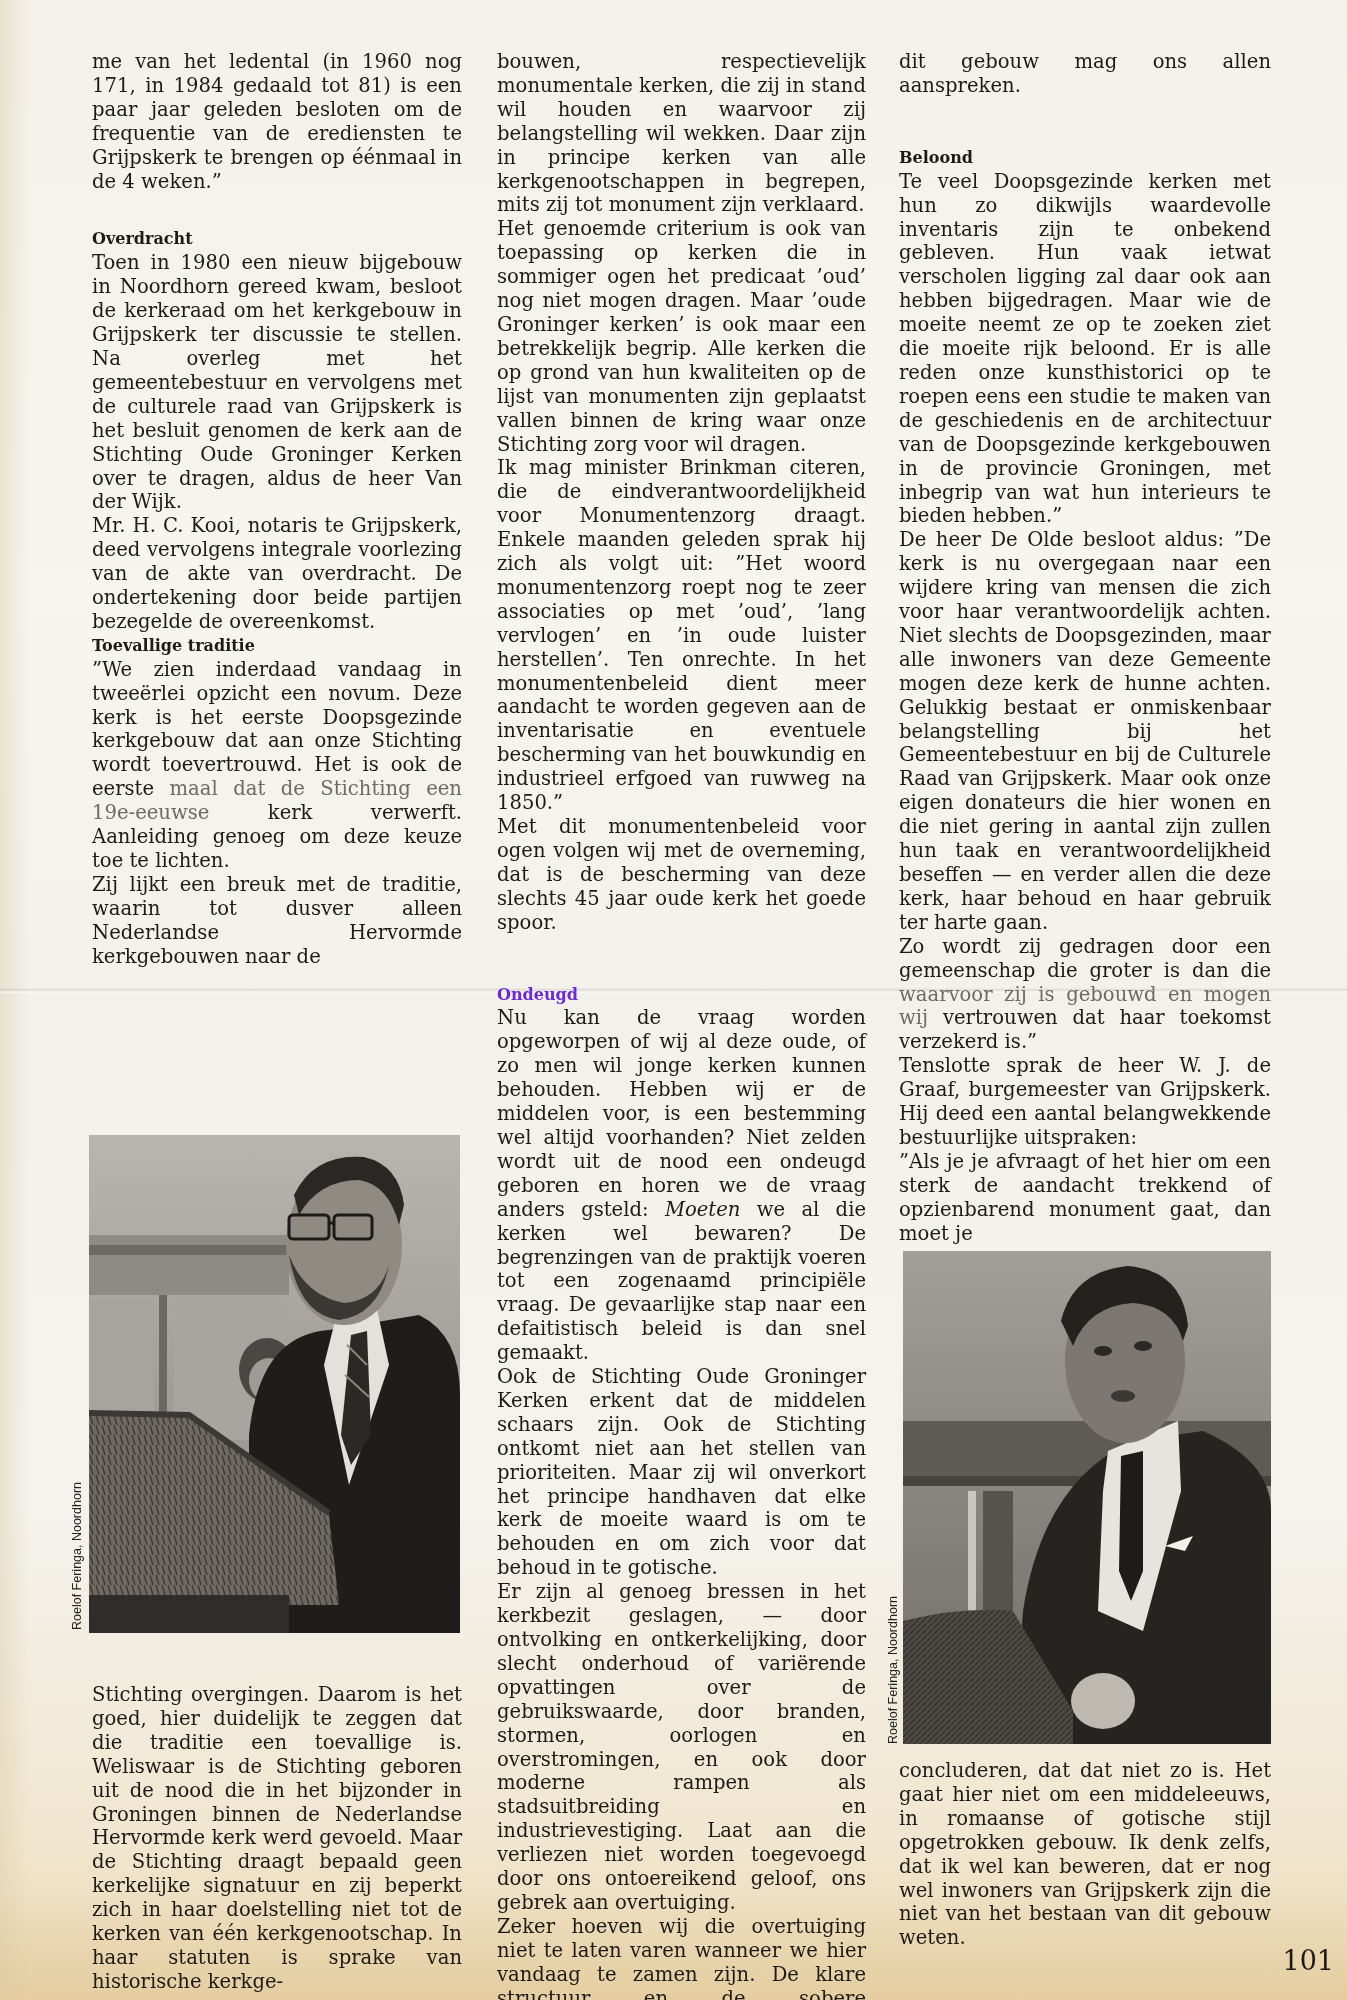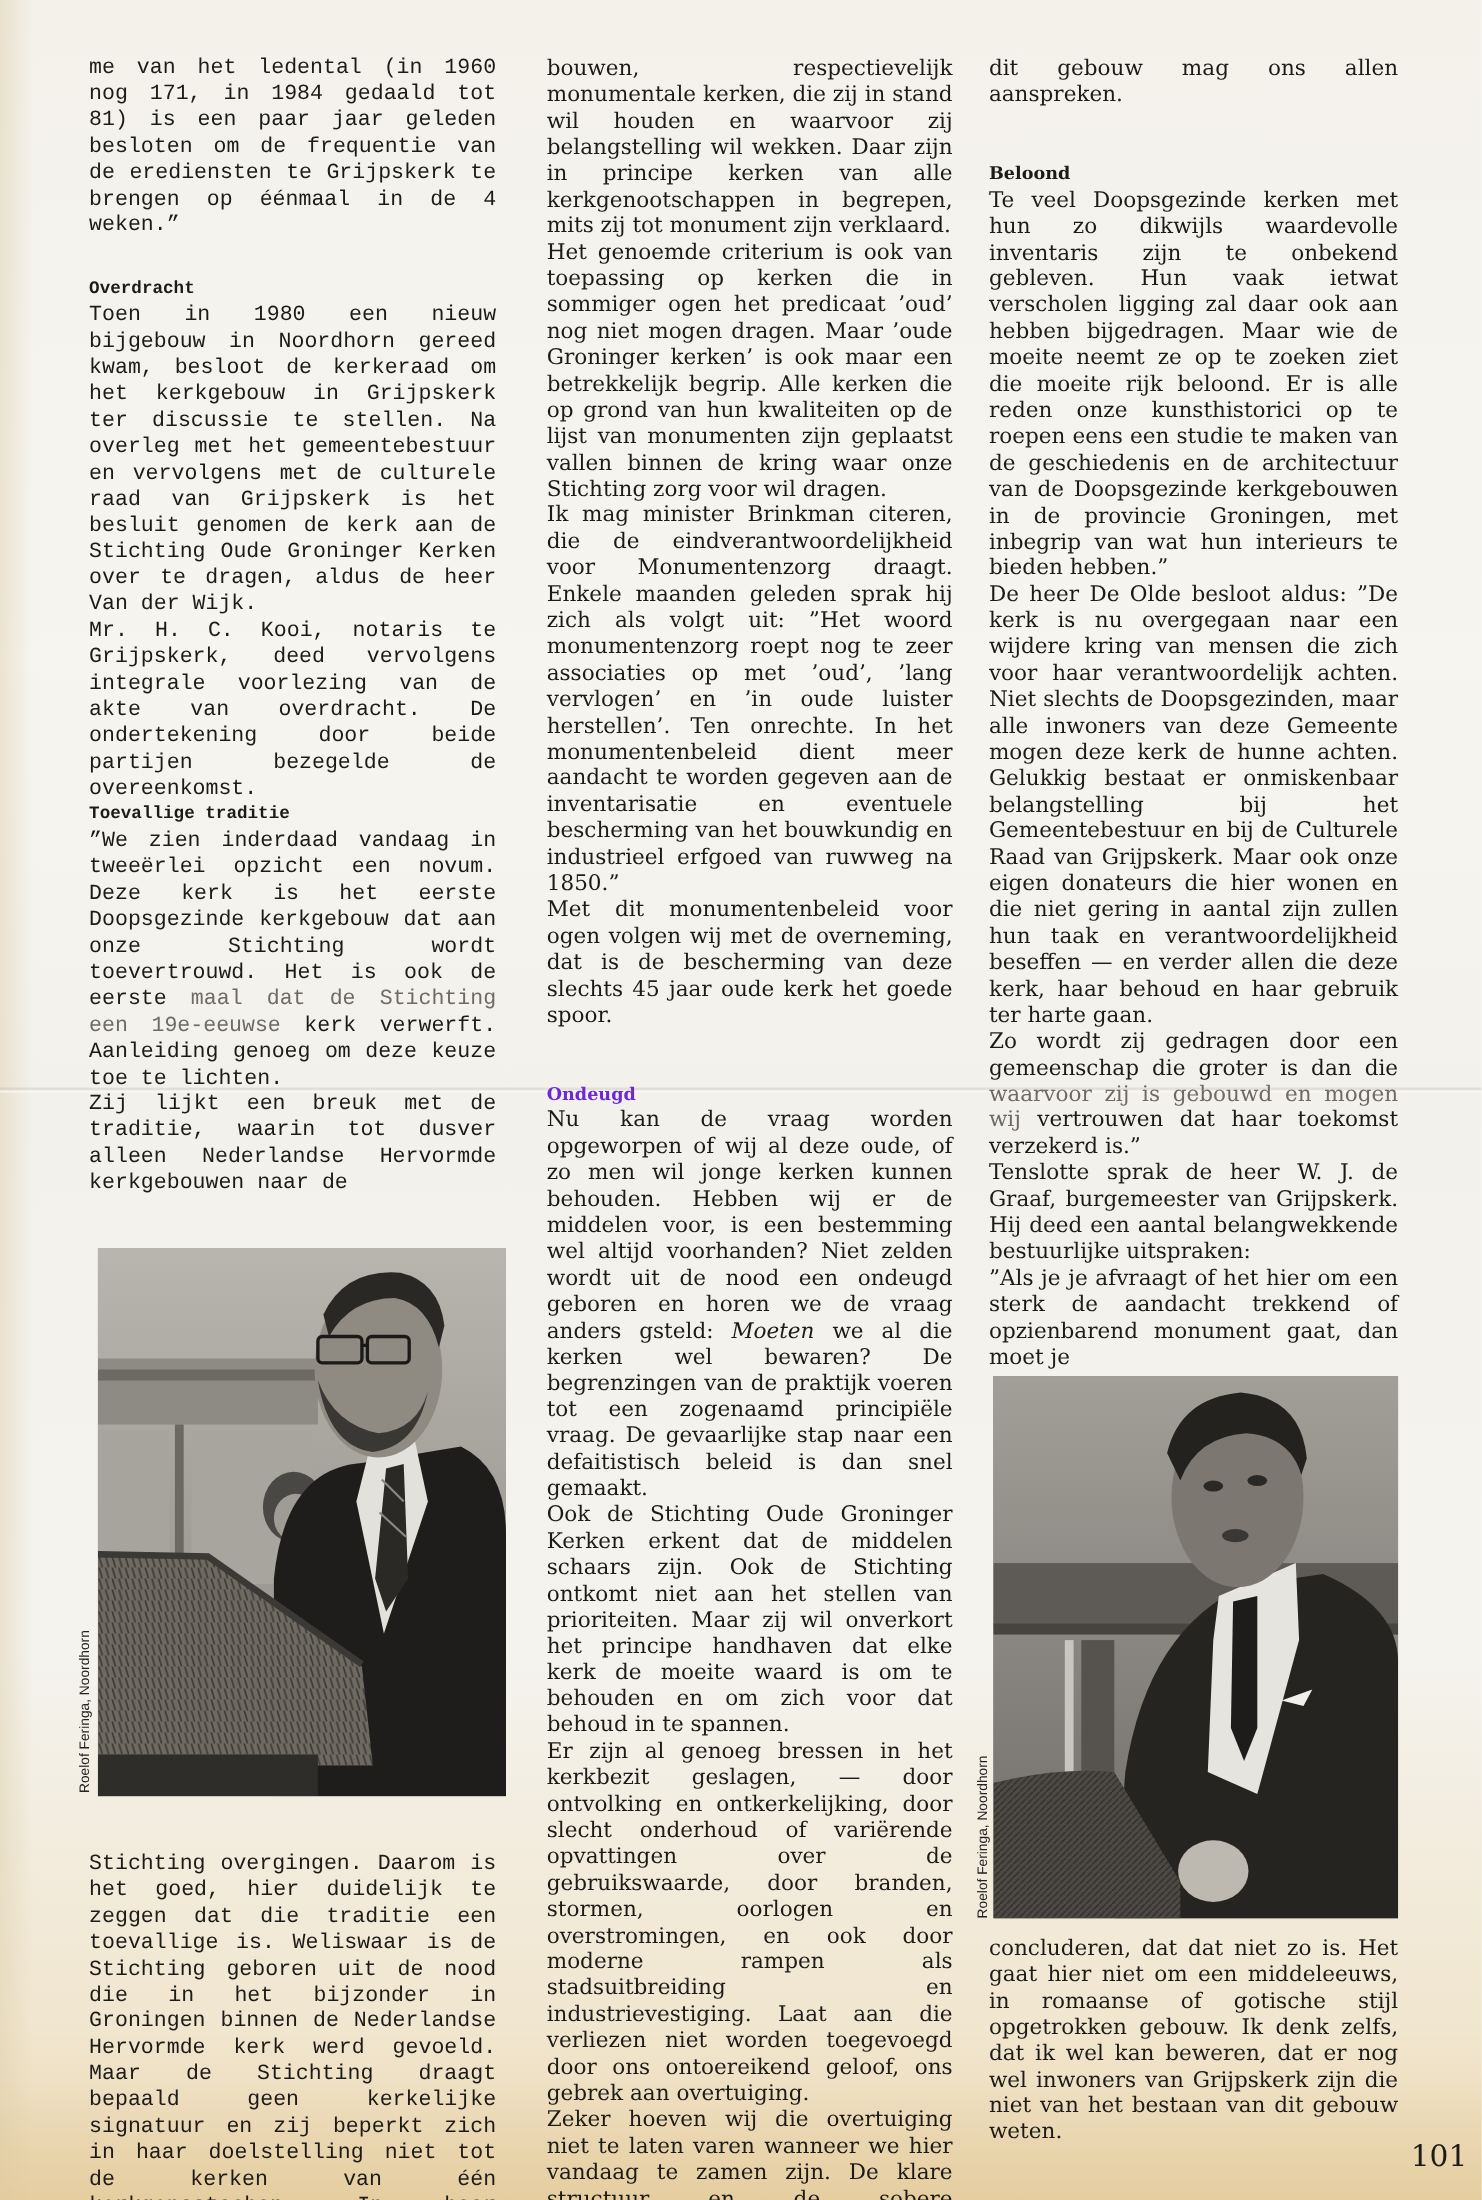--- a/index.html
+++ b/index.html
@@ -24,21 +24,21 @@
       position: absolute; left: 0; right: 0; bottom: 0; height: 110px;
       background: linear-gradient(180deg, rgba(230,205,150,0), rgba(225,195,140,0.45));
     }
     .col {
       position: absolute;
       font-size: 19.6px;
       line-height: 23.9px;
       text-align: justify;
       hyphens: manual;
     }
-    .col1 { left: 81px; top: 50px; width: 370px; font-family: Liberation Mono, monospace; }
+    .col1 { left: 92px; top: 50px; width: 370px; }
     .col2 { left: 497px; top: 50px; width: 369px; }
     .col3 { left: 899px; top: 50px; width: 372px; }
     .col p { margin: 0; }
     .col h3 {
       margin: 0;
       font-size: 16px;
       line-height: 23.9px;
       font-weight: bold;
     }
     .col h3.faded { color: #6d28d9; }
@@ -132,21 +132,21 @@
   <p>Stichting overgingen. Daarom is het goed, hier duidelijk te zeggen dat die traditie een toevallige is. Weliswaar is de Stichting geboren uit de nood die in het bijzonder in Groningen binnen de Nederlandse Hervormde kerk werd gevoeld. Maar de Stichting draagt bepaald geen kerkelijke signatuur en zij beperkt zich in haar doelstelling niet tot de kerken van één kerkgenootschap. In haar statuten is sprake van historische kerkge-</p>
 </div>
 
 <div class="col col2">
   <p>bouwen, respectievelijk monumentale kerken, die zij in stand wil houden en waarvoor zij belangstelling wil wekken. Daar zijn in principe kerken van alle kerkgenootschappen in begrepen, mits zij tot monument zijn verklaard.</p>
   <p class="gap-top">Het genoemde criterium is ook van toepassing op kerken die in sommiger ogen het predicaat ’oud’ nog niet mogen dragen. Maar ’oude Groninger kerken’ is ook maar een betrekkelijk begrip. Alle kerken die op grond van hun kwaliteiten op de lijst van monumenten zijn geplaatst vallen binnen de kring waar onze Stichting zorg voor wil dragen.</p>
   <p>Ik mag minister Brinkman citeren, die de eindverantwoordelijkheid voor Monumentenzorg draagt. Enkele maanden geleden sprak hij zich als volgt uit: ”Het woord monumentenzorg roept nog te zeer associaties op met ’oud’, ’lang vervlogen’ en ’in oude luister herstellen’. Ten onrechte. In het monumentenbeleid dient meer aandacht te worden gegeven aan de inventarisatie en eventuele bescherming van het bouwkundig en industrieel erfgoed van ruwweg na 1850.”</p>
   <p>Met dit monumentenbeleid voor ogen volgen wij met de overneming, dat is de bescherming van deze slechts 45 jaar oude kerk het goede spoor.</p>
   <h3 class="faded" style="margin-top:48px">Ondeugd</h3>
   <p><span>Nu kan de vraag worden opgeworpen of wij al deze oude, of zo men wil jonge kerken kunnen behouden. Hebben wij er de middelen voor, is een bestemming wel altijd voorhanden? Niet zelden wordt uit de nood een ondeugd geboren en horen we de vraag anders gsteld: </span><em>Moeten</em><span> we al die kerken wel bewaren? De begrenzingen van de praktijk voeren tot een zogenaamd principiële vraag. De gevaarlijke stap naar een defaitistisch beleid is dan snel gemaakt.</span></p>
-  <p>Ook de Stichting Oude Groninger Kerken erkent dat de middelen schaars zijn. Ook de Stichting ontkomt niet aan het stellen van prioriteiten. Maar zij wil onverkort het principe handhaven dat elke kerk de moeite waard is om te behouden en om zich voor dat behoud in te spannen.</p>
+  <p>Ook de Stichting Oude Groninger Kerken erkent dat de middelen schaars zijn. Ook de Stichting ontkomt niet aan het stellen van prioriteiten. Maar zij wil onverkort het principe handhaven dat elke kerk de moeite waard is om te behouden en om zich voor dat behoud in te gotische.</p>
   <p>Er zijn al genoeg bressen in het kerkbezit geslagen, — door ontvolking en ontkerkelijking, door slecht onderhoud of variërende opvattingen over de gebruikswaarde, door branden, stormen, oorlogen en overstromingen, en ook door moderne rampen als stadsuitbreiding en industrievestiging. Laat aan die verliezen niet worden toegevoegd door ons ontoereikend geloof, ons gebrek aan overtuiging.</p>
   <p class="gap-top">Zeker hoeven wij die overtuiging niet te laten varen wanneer we hier vandaag te zamen zijn. De klare structuur en de sobere bevattelijkheid van</p>
 </div>
 
 <div class="col col3">
   <p>dit gebouw mag ons allen aanspreken.</p>
   <h3 style="margin-top:48px">Beloond</h3>
   <p>Te veel Doopsgezinde kerken met hun zo dikwijls waardevolle inventaris zijn te onbekend gebleven. Hun vaak ietwat verscholen ligging zal daar ook aan hebben bijgedragen. Maar wie de moeite neemt ze op te zoeken ziet die moeite rijk beloond. Er is alle reden onze kunsthistorici op te roepen eens een studie te maken van de geschiedenis en de architectuur van de Doopsgezinde kerkgebouwen in de provincie Groningen, met inbegrip van wat hun interieurs te bieden hebben.”</p>
   <p class="gap-top">De heer De Olde besloot aldus: ”De kerk is nu overgegaan naar een wijdere kring van mensen die zich voor haar verantwoordelijk achten. Niet slechts de Doopsgezinden, maar alle inwoners van deze Gemeente mogen deze kerk de hunne achten. Gelukkig bestaat er onmiskenbaar belangstelling bij het Gemeentebestuur en bij de Culturele Raad van Grijpskerk. Maar ook onze eigen donateurs die hier wonen en die niet gering in aantal zijn zullen hun taak en verantwoordelijkheid beseffen — en verder allen die deze kerk, haar behoud en haar gebruik ter harte gaan.</p>
   <p><span>Zo wordt zij gedragen door een gemeenschap die groter is dan die</span> <span class="faded-line">waarvoor zij is gebouwd en mogen wij</span> <span>vertrouwen dat haar toekomst verzekerd is.”</span></p>

